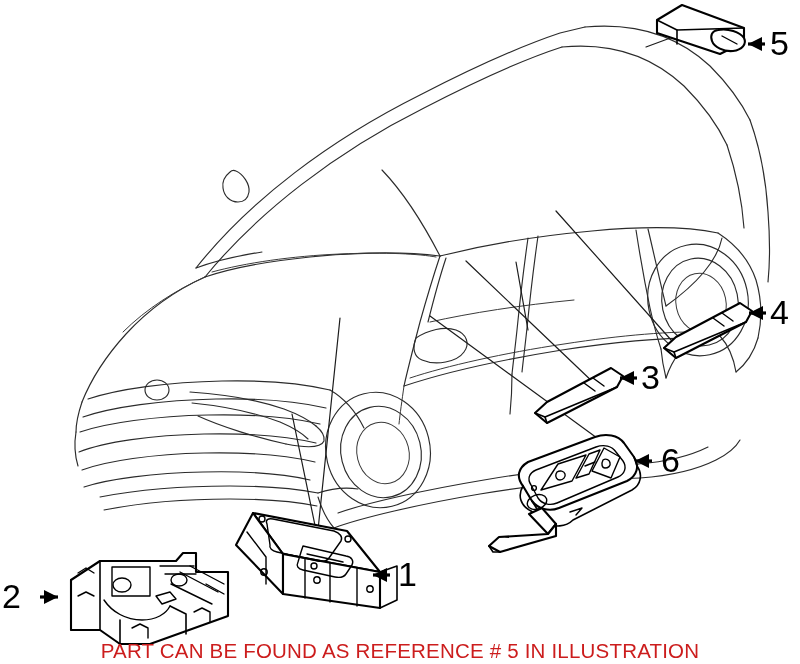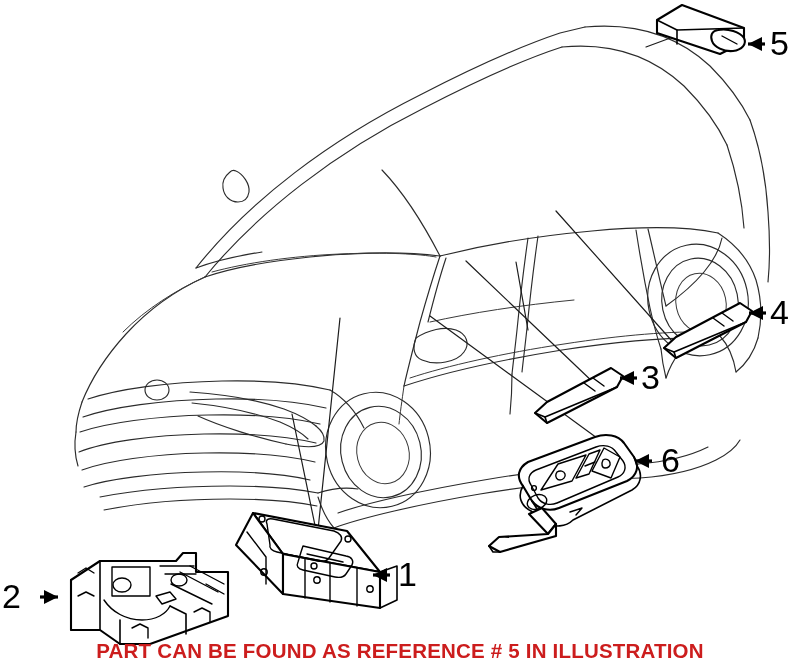--- a/index.html
+++ b/index.html
@@ -84,21 +84,21 @@
     user-select: none;
   }
   #footer-note {
     position: absolute;
     left: 0;
     right: 0;
     bottom: 1px;
     text-align: center;
     font-family: "Liberation Sans", sans-serif;
     font-size: 20.5px;
-    font-weight: bold;
+    font-weight: normal;
     color: #cc1d1d;
     letter-spacing: 0.2px;
     white-space: nowrap;
     user-select: none;
   }
 </style>
 </head>
 <body>
 
 <div id="diagram-root">

